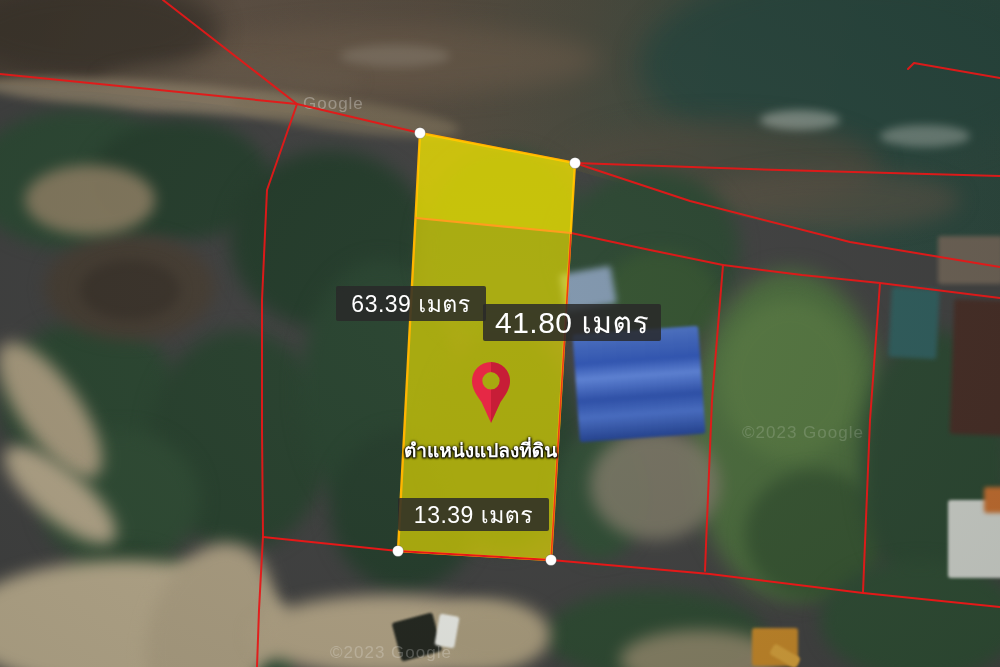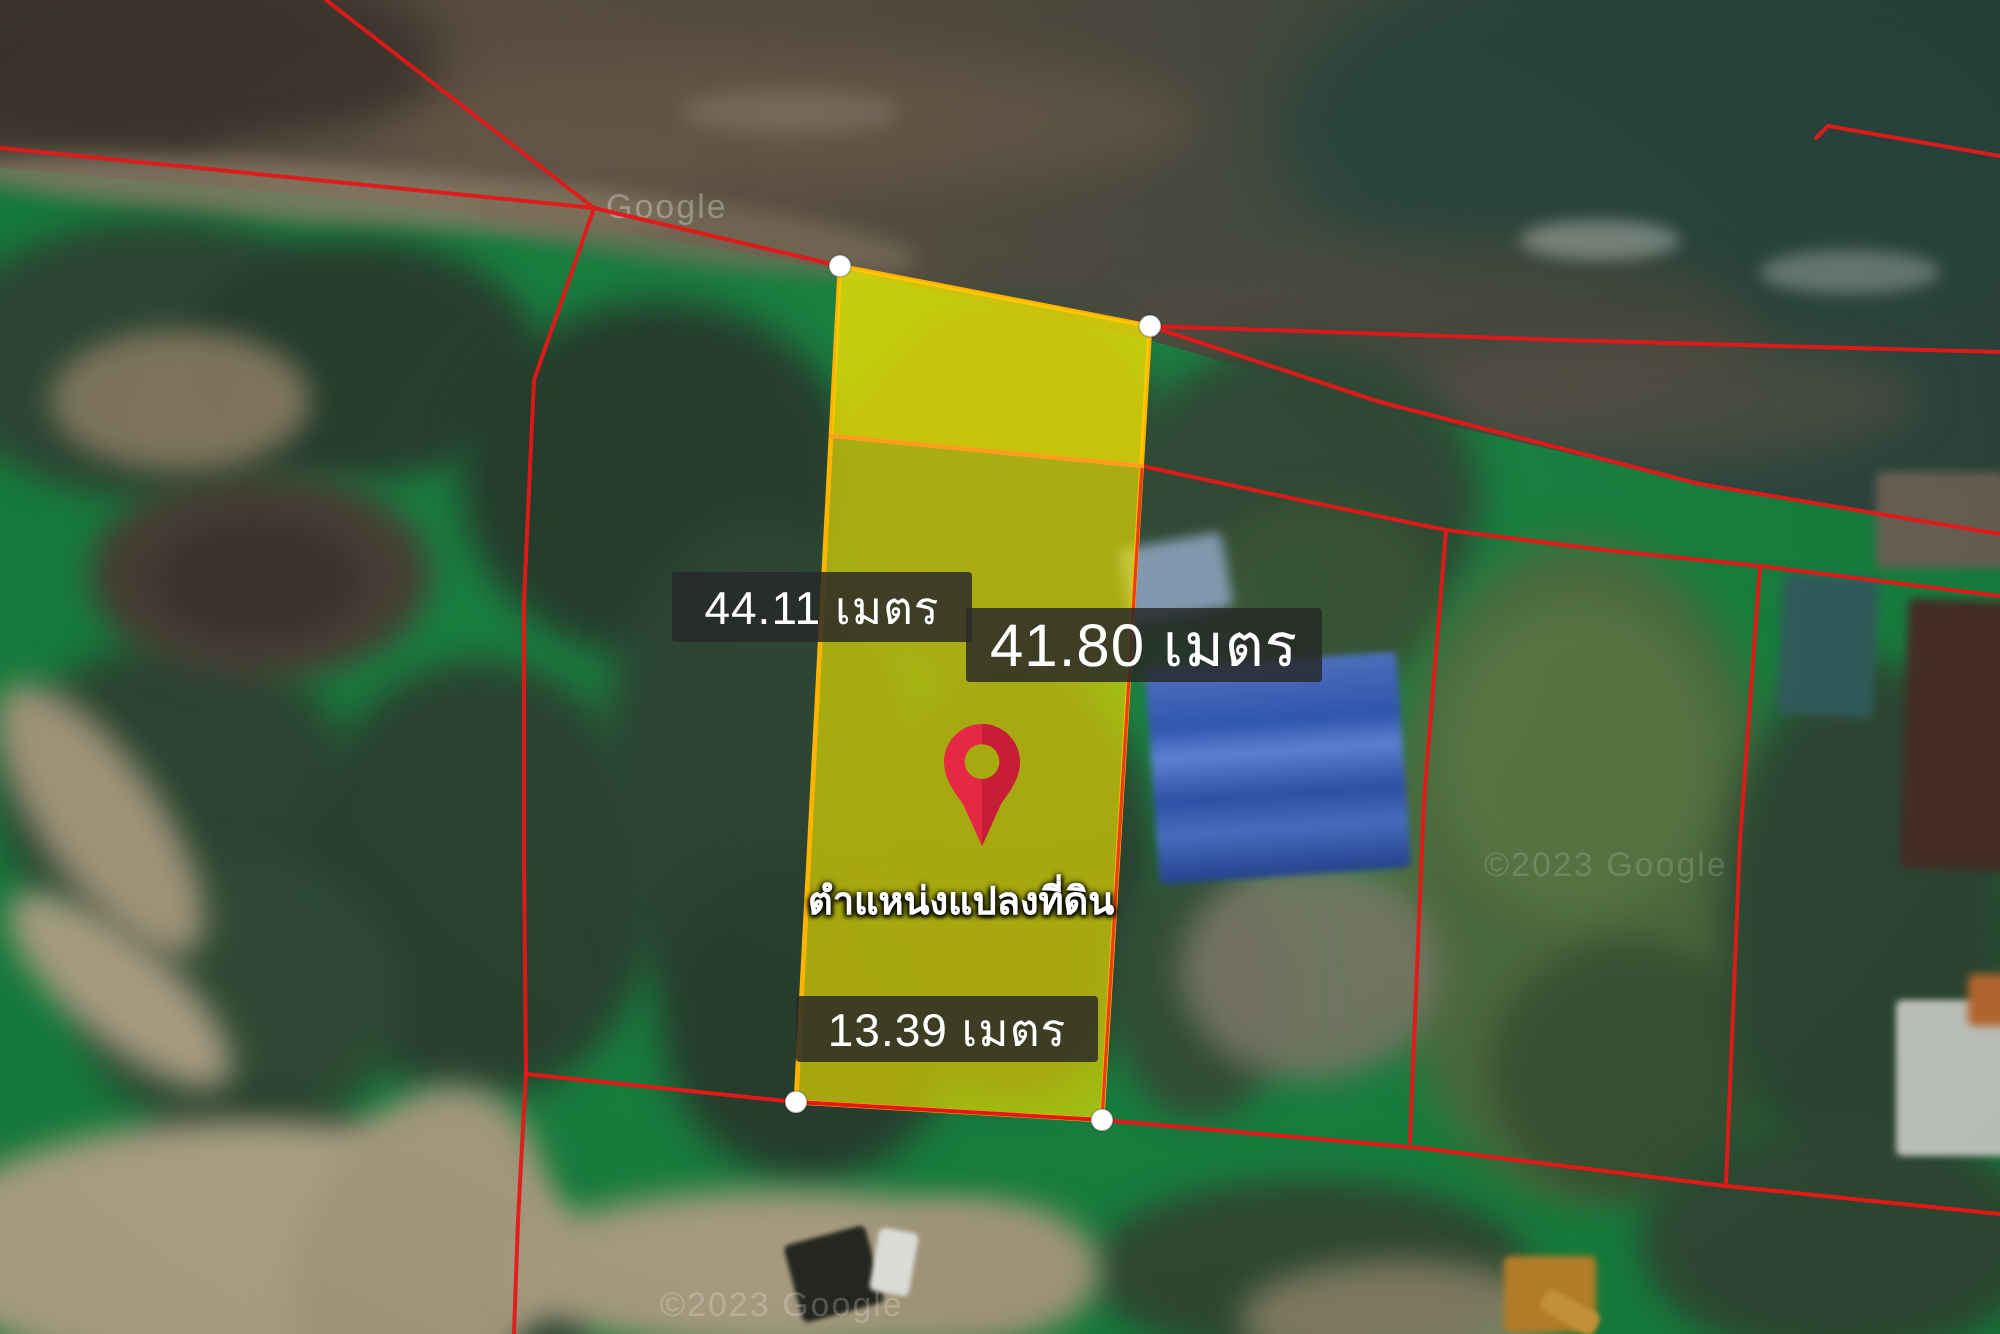--- a/index.html
+++ b/index.html
@@ -1,17 +1,17 @@
 <!DOCTYPE html>
 <html><head>
 <meta charset="utf-8">
 <style>
   html,body{margin:0;padding:0;background:#222;}
   #stage{position:relative;width:1000px;height:667px;overflow:hidden;
-         background:#15803d;font-family:"Liberation Sans",sans-serif;}
+         background:#404040;font-family:"Liberation Sans",sans-serif;}
   #stage *{box-sizing:border-box;}
   .b{position:absolute;border-radius:50%;}
   .rect{position:absolute;border-radius:3px;}
   
   #river{position:absolute;left:0;top:0;width:1000px;height:300px;overflow:hidden;
     clip-path:polygon(0 0,1000px 0,1000px 268px,850px 242px,705px 208px,575px 170px,420px 135px,300px 114px,150px 97px,0 84px);
     background:linear-gradient(105deg,#4a4037 0%,#5d4f43 22%,#554a3e 40%,#49483c 55%,#36493e 72%,#2c463d 88%,#2a443b 100%);}
   
   #overlay{position:absolute;left:0;top:0;z-index:5;}
   
@@ -132,21 +132,21 @@
       <line x1="416" y1="218" x2="571" y2="233" stroke="#ff9d1e" stroke-width="2.2"></line>
     </g>
     <g fill="#ffffff" stroke="rgba(0,0,0,0.25)" stroke-width="0.8">
       <circle cx="420" cy="133" r="5.5"></circle>
       <circle cx="575" cy="163" r="5.5"></circle>
       <circle cx="398" cy="551" r="5.5"></circle>
       <circle cx="551" cy="560" r="5.5"></circle>
     </g>
   </svg>
 
-  <div class="dim-label" id="lbl-left">44.11 เมตร</div>
+  <div class="dim-label" id="lbl-left">63.39 เมตร</div>
   <div class="dim-label" id="lbl-right">41.80 เมตร</div>
   <div class="dim-label" id="lbl-bottom">13.39 เมตร</div>
 
   <svg id="pin" width="40" height="64" viewBox="0 0 40 64">
     <path fill-rule="evenodd" fill="#e62845" d="M20 1 C9.5 1 1 9.5 1 20 C1 27.2 5 33.5 10.5 41 L20 62 L29.5 41 C35 33.5 39 27.2 39 20 C39 9.5 30.5 1 20 1 Z
              M20 28.5 A8.7 8.7 0 1 1 20 11.1 A8.7 8.7 0 1 1 20 28.5 Z"></path>
     <path fill="rgba(140,10,30,0.35)" d="M20 1 L20 62 L29.5 41 C35 33.5 39 27.2 39 20 C39 9.5 30.5 1 20 1 Z
              M20 28.5 A8.7 8.7 0 0 0 20 11.1 Z" fill-rule="evenodd"></path>
   </svg>
   <div id="pin-caption">ตำแหน่งแปลงที่ดิน</div>

